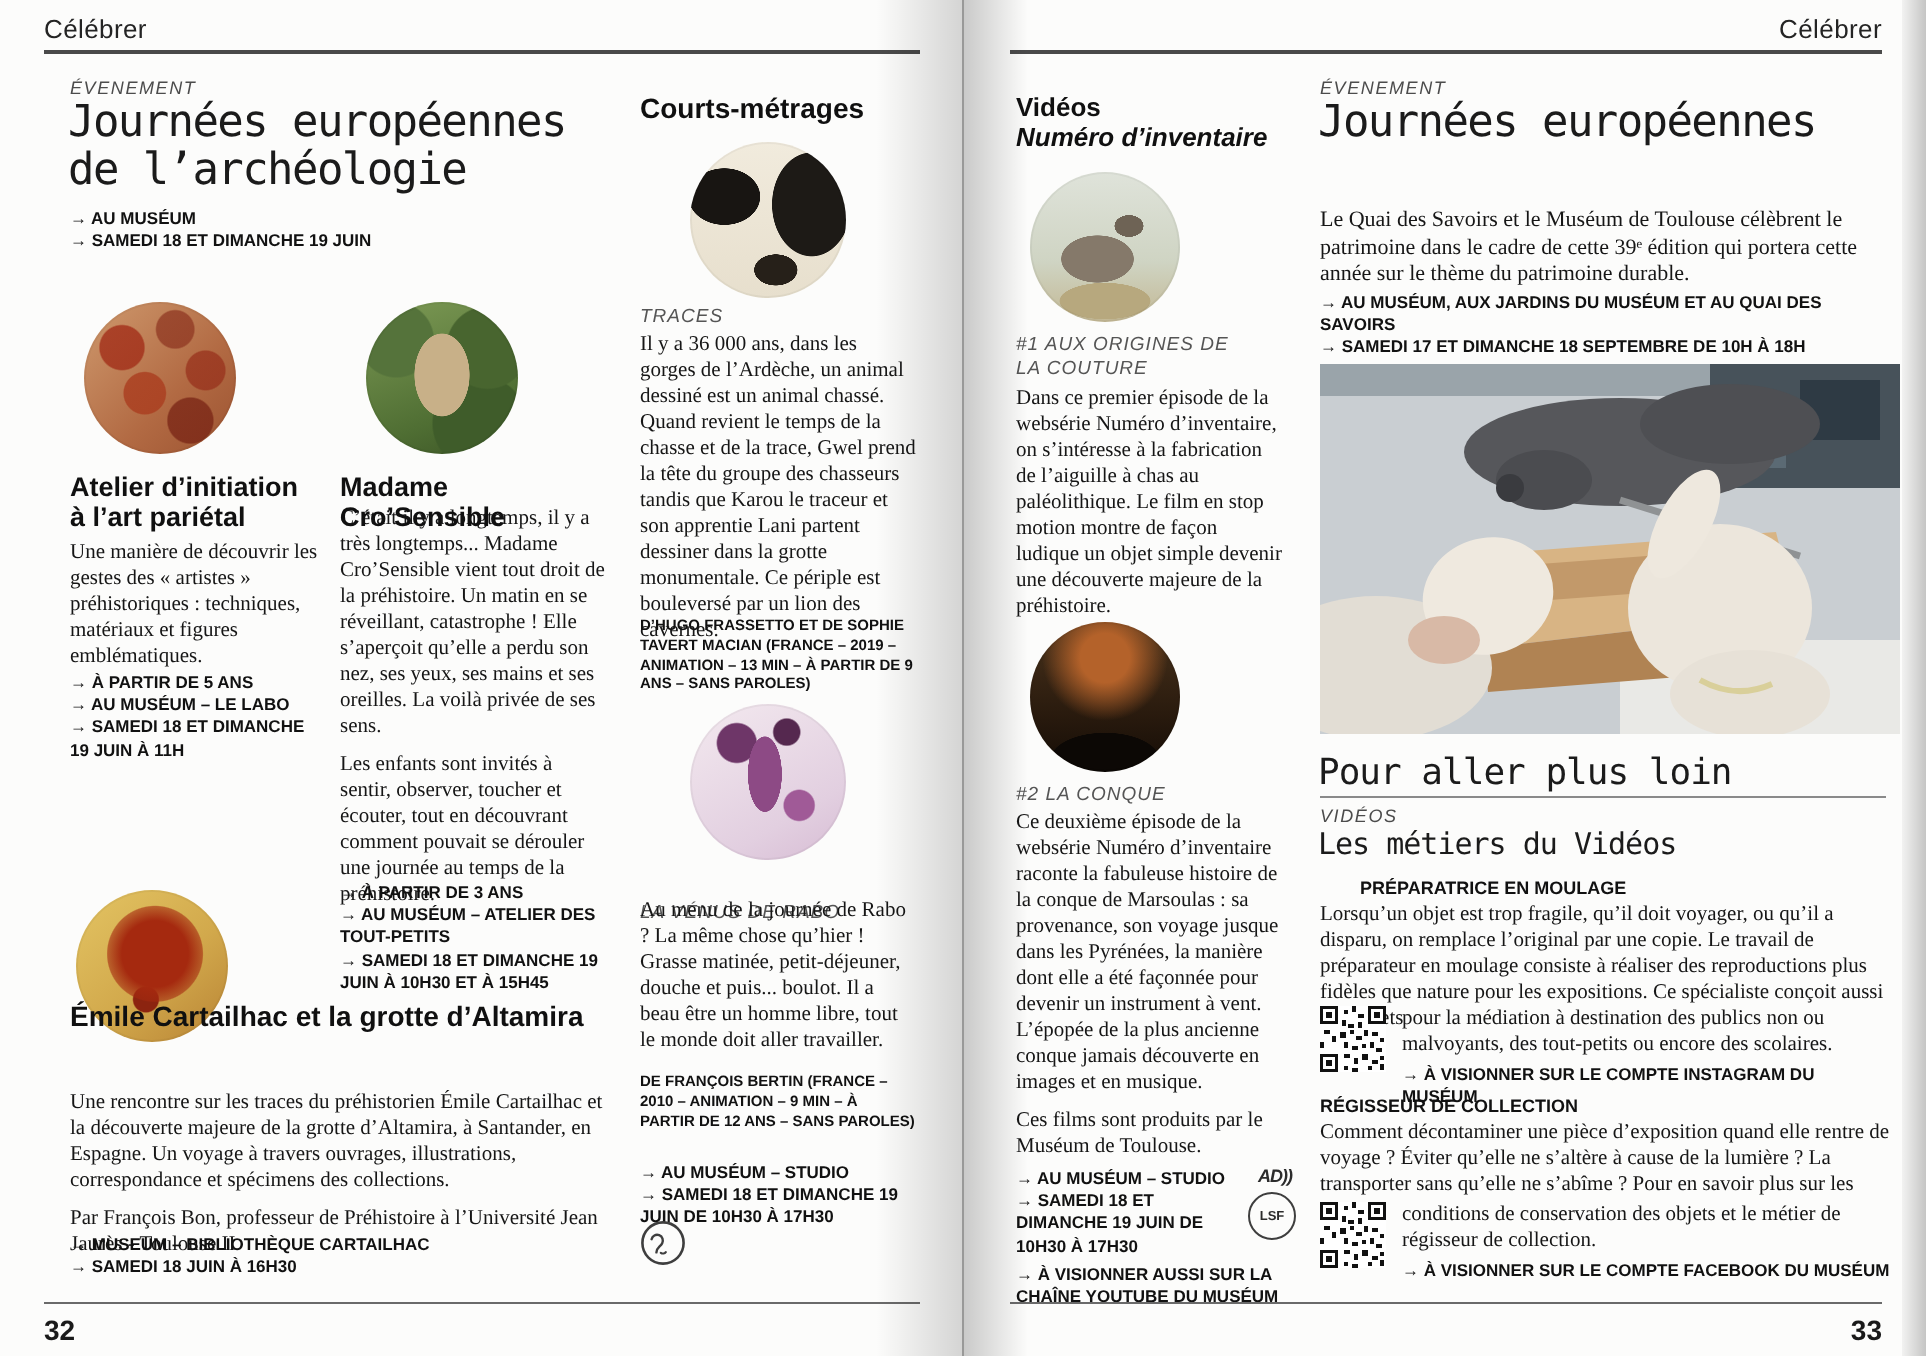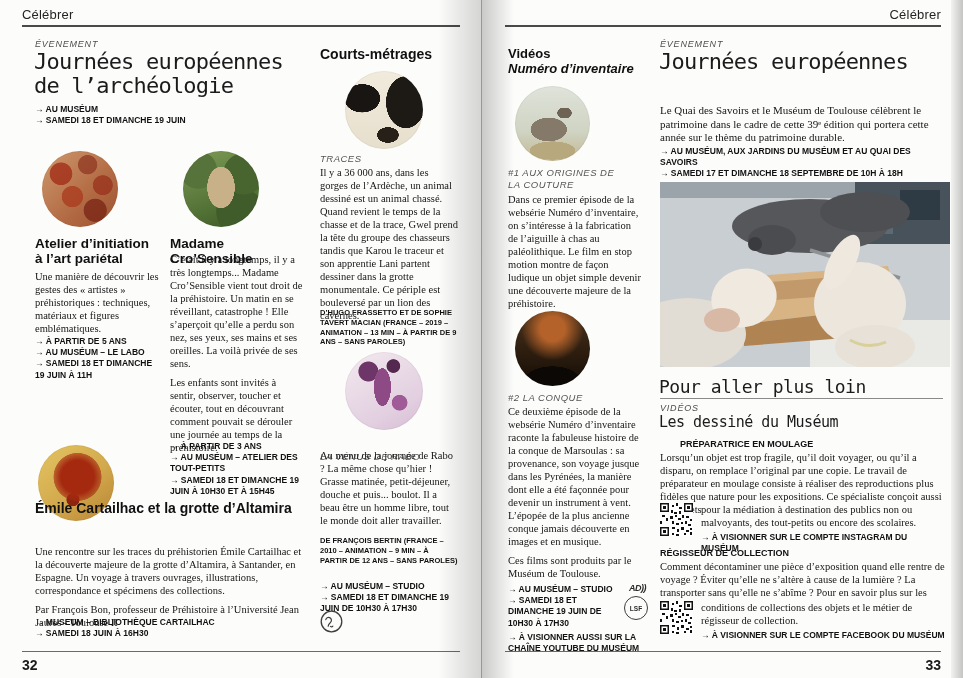--- a/index.html
+++ b/index.html
@@ -258,42 +258,42 @@
       <ellipse cx="200" cy="122" rx="46" ry="42" fill="#ece6dc"></ellipse>
       <ellipse cx="182" cy="80" rx="13" ry="30" fill="#eee8de" transform="rotate(28 182 80)"></ellipse>
       <ellipse cx="215" cy="165" rx="40" ry="22" fill="#e7e1d7"></ellipse>
       <path d="M190 158 q18 10 36 2" stroke="#d9cf9a" stroke-width="3" fill="none"></path>
     </svg>
   </div>
 
   <div class="abs display" style="left:659px;top:376px;font-size:18px;letter-spacing:-.5px;">Pour aller plus loin</div>
   <div class="rule-thin" style="left:660px;top:398px;width:283px;"></div>
   <div class="abs kicker" style="left:660px;top:403px;">VIDÉOS</div>
-  <div class="abs display" style="left:659px;top:413px;font-size:15px;letter-spacing:-.5px;">Les dessiné du Muséum</div>
+  <div class="abs display" style="left:659px;top:413px;font-size:15px;letter-spacing:-.5px;">Les métiers du Vidéos</div>
 
   <div class="abs info" style="left:680px;top:439px;font-size:9px;">PRÉPARATRICE EN MOULAGE</div>
   <div class="abs body" style="left:660px;top:451px;width:285px;">Lorsqu’un objet est trop fragile, qu’il doit voyager, ou qu’il a disparu, on remplace l’original par une copie. Le travail de préparateur en moulage consiste à réaliser des reproductions plus fidèles que nature pour les expositions. Ce spécialiste conçoit aussi des objets</div>
   <div class="qr-row" style="left:660px;top:503px;width:285px;">
     <svg width="33" height="33" viewBox="0 0 33 33">
         <use href="#qrg"></use>
       </svg>
     <div class="qr-text">
       <div class="body">pour la médiation à destination des publics non ou malvoyants, des tout-petits ou encore des scolaires.</div>
       <div class="info link-line">→ À VISIONNER SUR LE COMPTE INSTAGRAM DU MUSÉUM</div>
     </div>
   </div>
 
   <div class="abs info" style="left:660px;top:548px;font-size:9px;">RÉGISSEUR DE COLLECTION</div>
   <div class="abs body" style="left:660px;top:560px;width:285px;">Comment décontaminer une pièce d’exposition quand elle rentre de voyage ? Éviter qu’elle ne s’altère à cause de la lumière ? La transporter sans qu’elle ne s’abîme ? Pour en savoir plus sur les</div>
   <div class="qr-row" style="left:660px;top:601px;width:285px;">
     <svg width="33" height="33" viewBox="0 0 33 33">
         <use href="#qrg"></use>
       </svg>
     <div class="qr-text">
-      <div class="body">conditions de collections des objets et le métier de régisseur de collection.</div>
+      <div class="body">conditions de conservation des objets et le métier de régisseur de collection.</div>
       <div class="info link-line">→ À VISIONNER SUR LE COMPTE FACEBOOK DU MUSÉUM</div>
     </div>
   </div>
 
   <div class="rule" style="left:505px;top:651px;width:436px;height:1px;background:#6a6a6a;"></div>
   <div class="abs pagenum" style="left:741px;top:657px;width:200px;text-align:right;">33</div>
 
   <div class="gutter-l"></div>
   <div class="crease"></div>
   <div class="gutter-r"></div>

